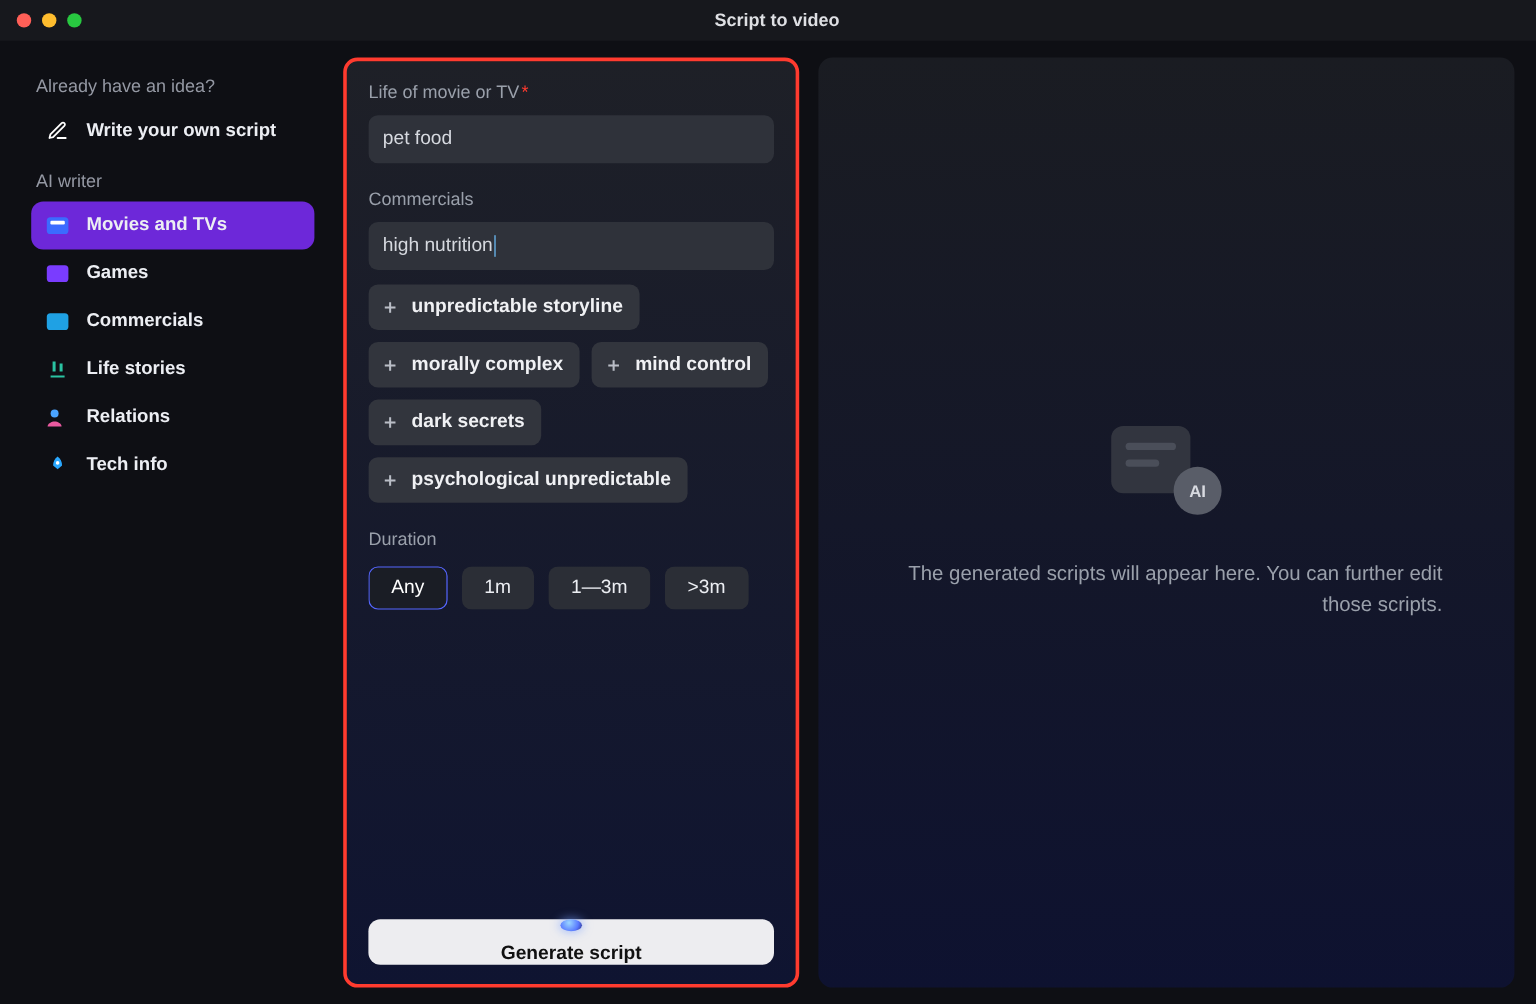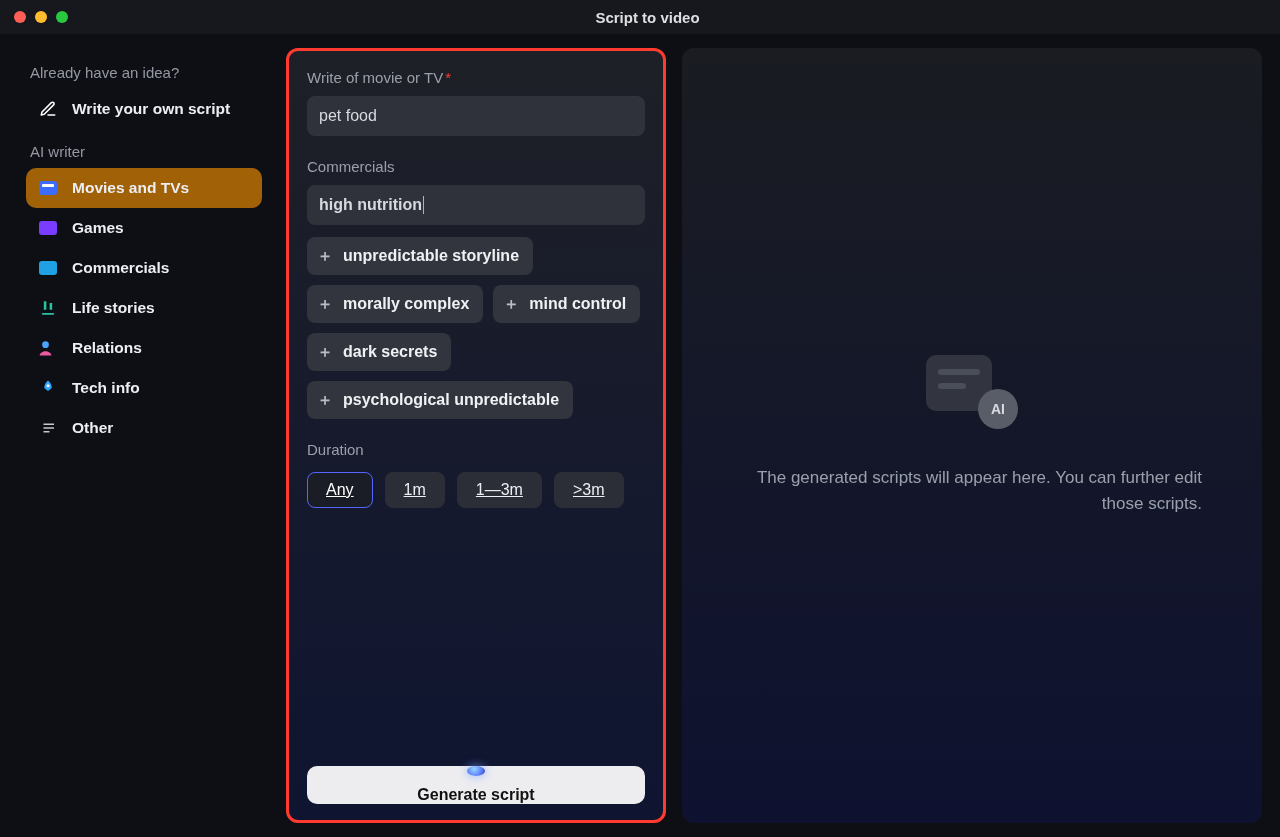--- a/index.html
+++ b/index.html
@@ -48,21 +48,21 @@
   .sb-row {
     display: flex; align-items: center; gap: 14px;
     padding: 10px 12px;
     border-radius: 10px;
     color: #eceef3; font-weight: 600;
     cursor: pointer;
   }
   .sb-row .icon {
     width: 20px; height: 20px; display: flex; align-items: center; justify-content: center;
   }
-  .sb-row.active { background: #a16207; }
+  .sb-row.active { background: #6d28d9; }
   .sb-row .label { font-size: 15.5px; }
   
   .ico-box { width: 18px; height: 14px; border-radius: 3px; display:inline-block; }
   .ico-movies { background: #3b6bff; position:relative; }
   .ico-movies::after { content:""; position:absolute; inset:3px 3px auto 3px; height:3px; background:#fff; border-radius:1px; }
   .ico-games { background: #7a3cff; }
   .ico-comm  { background: #1fa1e4; }
 
   
   .form-panel {
@@ -90,21 +90,20 @@
   .tag-input {
     width: 100%;
     background: #2f323a;
     border: none;
     border-radius: 8px;
     height: 40px;
     color: #d6d9df;
     font-size: 16px;
     padding: 0 12px;
     outline: none;
-    font-weight: bold;
   }
   .tag-input .caret { border-right: 1px solid #6fc3ff; display:inline-block; height:18px; vertical-align:middle; margin-left:1px; }
   .chips { display: flex; flex-wrap: wrap; gap: 10px; margin-top: 12px; }
   .chip {
     background: #32353d;
     border-radius: 8px;
     padding: 10px 14px 10px 10px;
     display: inline-flex; align-items: center; gap: 10px;
     color: #f0f1f4; font-weight: 600; font-size: 16px;
     cursor: pointer;
@@ -116,21 +115,20 @@
   .section-gap { height: 22px; }
   .duration-row { display: flex; gap: 12px; margin-top: 14px; }
   .pill {
     background: #2b2e36;
     border: 1px solid transparent;
     color: #eceef3;
     border-radius: 8px;
     padding: 8px 18px;
     font-size: 16px; font-weight: 500;
     cursor: pointer;
-    text-decoration: underline;
   }
   .pill.selected {
     background: #1a1d25;
     border-color: #5566ff;
     color: #ffffff;
   }
   .generate-btn {
     margin-top: auto;
     background: #ededf0;
     color: #111;
@@ -240,36 +238,26 @@
     </div>
     <div class="sb-row">
       <span class="icon">
         <svg width="18" height="18" viewBox="0 0 24 24" fill="#2aa8ff">
             <path d="M12 2c3 2 5 6 5 10l-5 4-5-4c0-4 2-8 5-10z"></path>
             <circle cx="12" cy="9" r="2" fill="#fff"></circle>
           </svg>
       </span>
       <span class="label">Tech info</span>
     </div>
-    <div class="sb-row">
-      <span class="icon">
-        <svg width="18" height="18" viewBox="0 0 24 24" fill="none" stroke="#c6c9d1" stroke-width="2">
-            <line x1="6" y1="7" x2="20" y2="7"></line>
-            <line x1="6" y1="12" x2="20" y2="12"></line>
-            <line x1="6" y1="17" x2="14" y2="17"></line>
-          </svg>
-      </span>
-      <span class="label">Other</span>
-    </div>
   </aside>
 
   <section class="form-panel">
     <div class="form-inner">
       <div class="field-label">
-        <span>Write of movie or TV</span><span class="req">*</span>
+        <span>Life of movie or TV</span><span class="req">*</span>
       </div>
       <input class="text-input" type="text" value="pet food" style="">
 
       <div class="section-gap"></div>
 
       <div class="field-label">Commercials</div>
       <div class="tag-input" style="display:flex;align-items:center">
         <span>high nutrition</span>
           <span class="caret"></span>
       </div>

